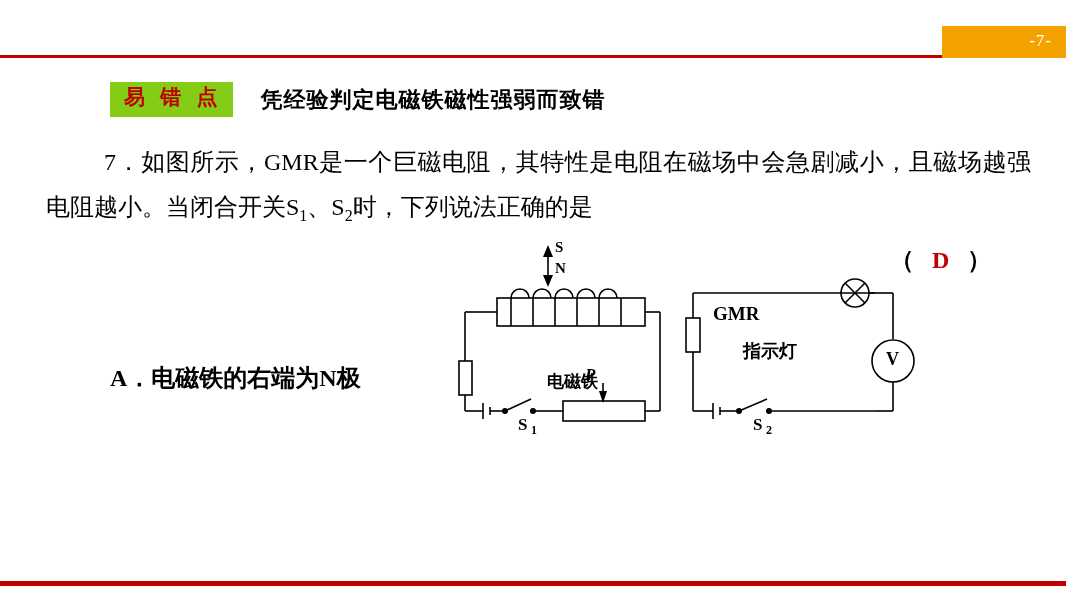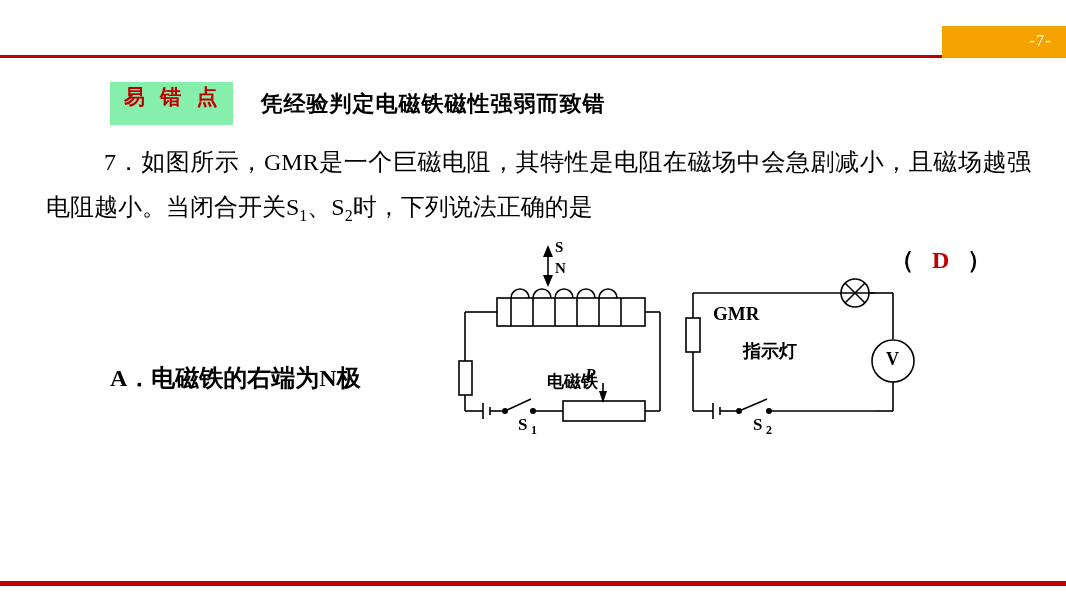--- a/index.html
+++ b/index.html
@@ -58,27 +58,27 @@
 
   
   .tag-row {
     position: absolute;
     left: 110px;
     top: 82px;
     display: flex;
     align-items: center;
   }
   .tag-chip {
-    background: #86efac;
+    background: #84cc16;
     color: #c00000;
     font-family: "Liberation Serif", serif;
     font-weight: bold;
     font-size: 21px;
     letter-spacing: 5px;
-    padding: 3px 10px 16px 14px;
+    padding: 3px 10px 8px 14px;
     line-height: 1.15;
     text-align: right;
   }
   .tag-title {
     margin-left: 28px;
     font-size: 22px;
     font-weight: bold;
     color: #000000;
     letter-spacing: 1px;
   }

